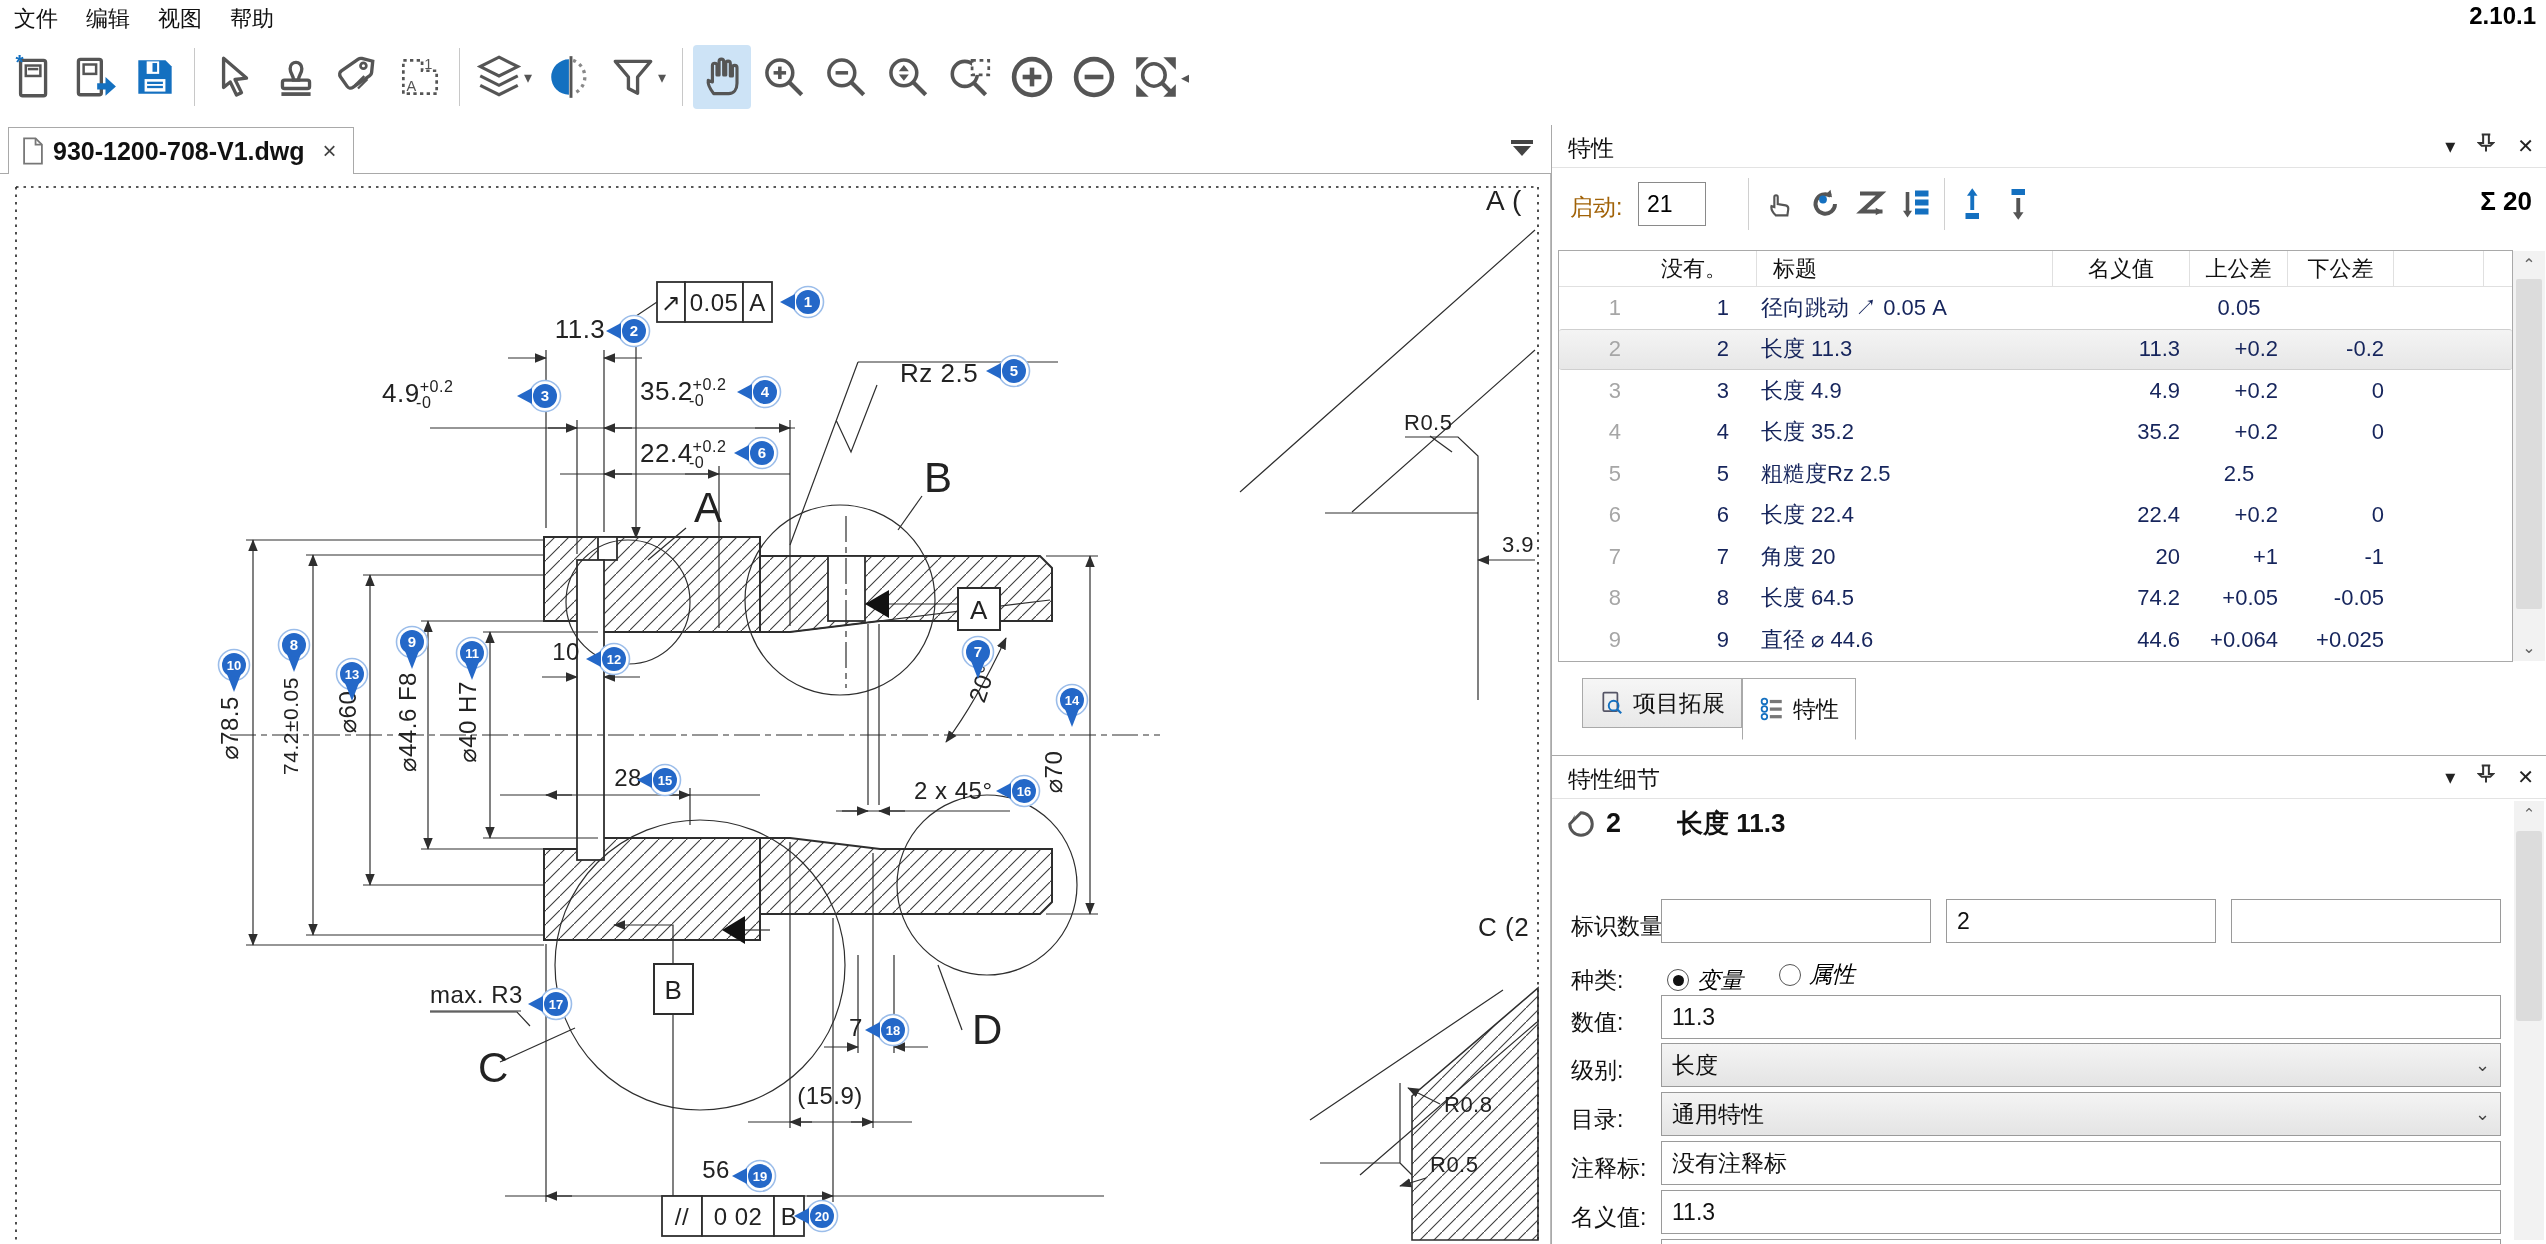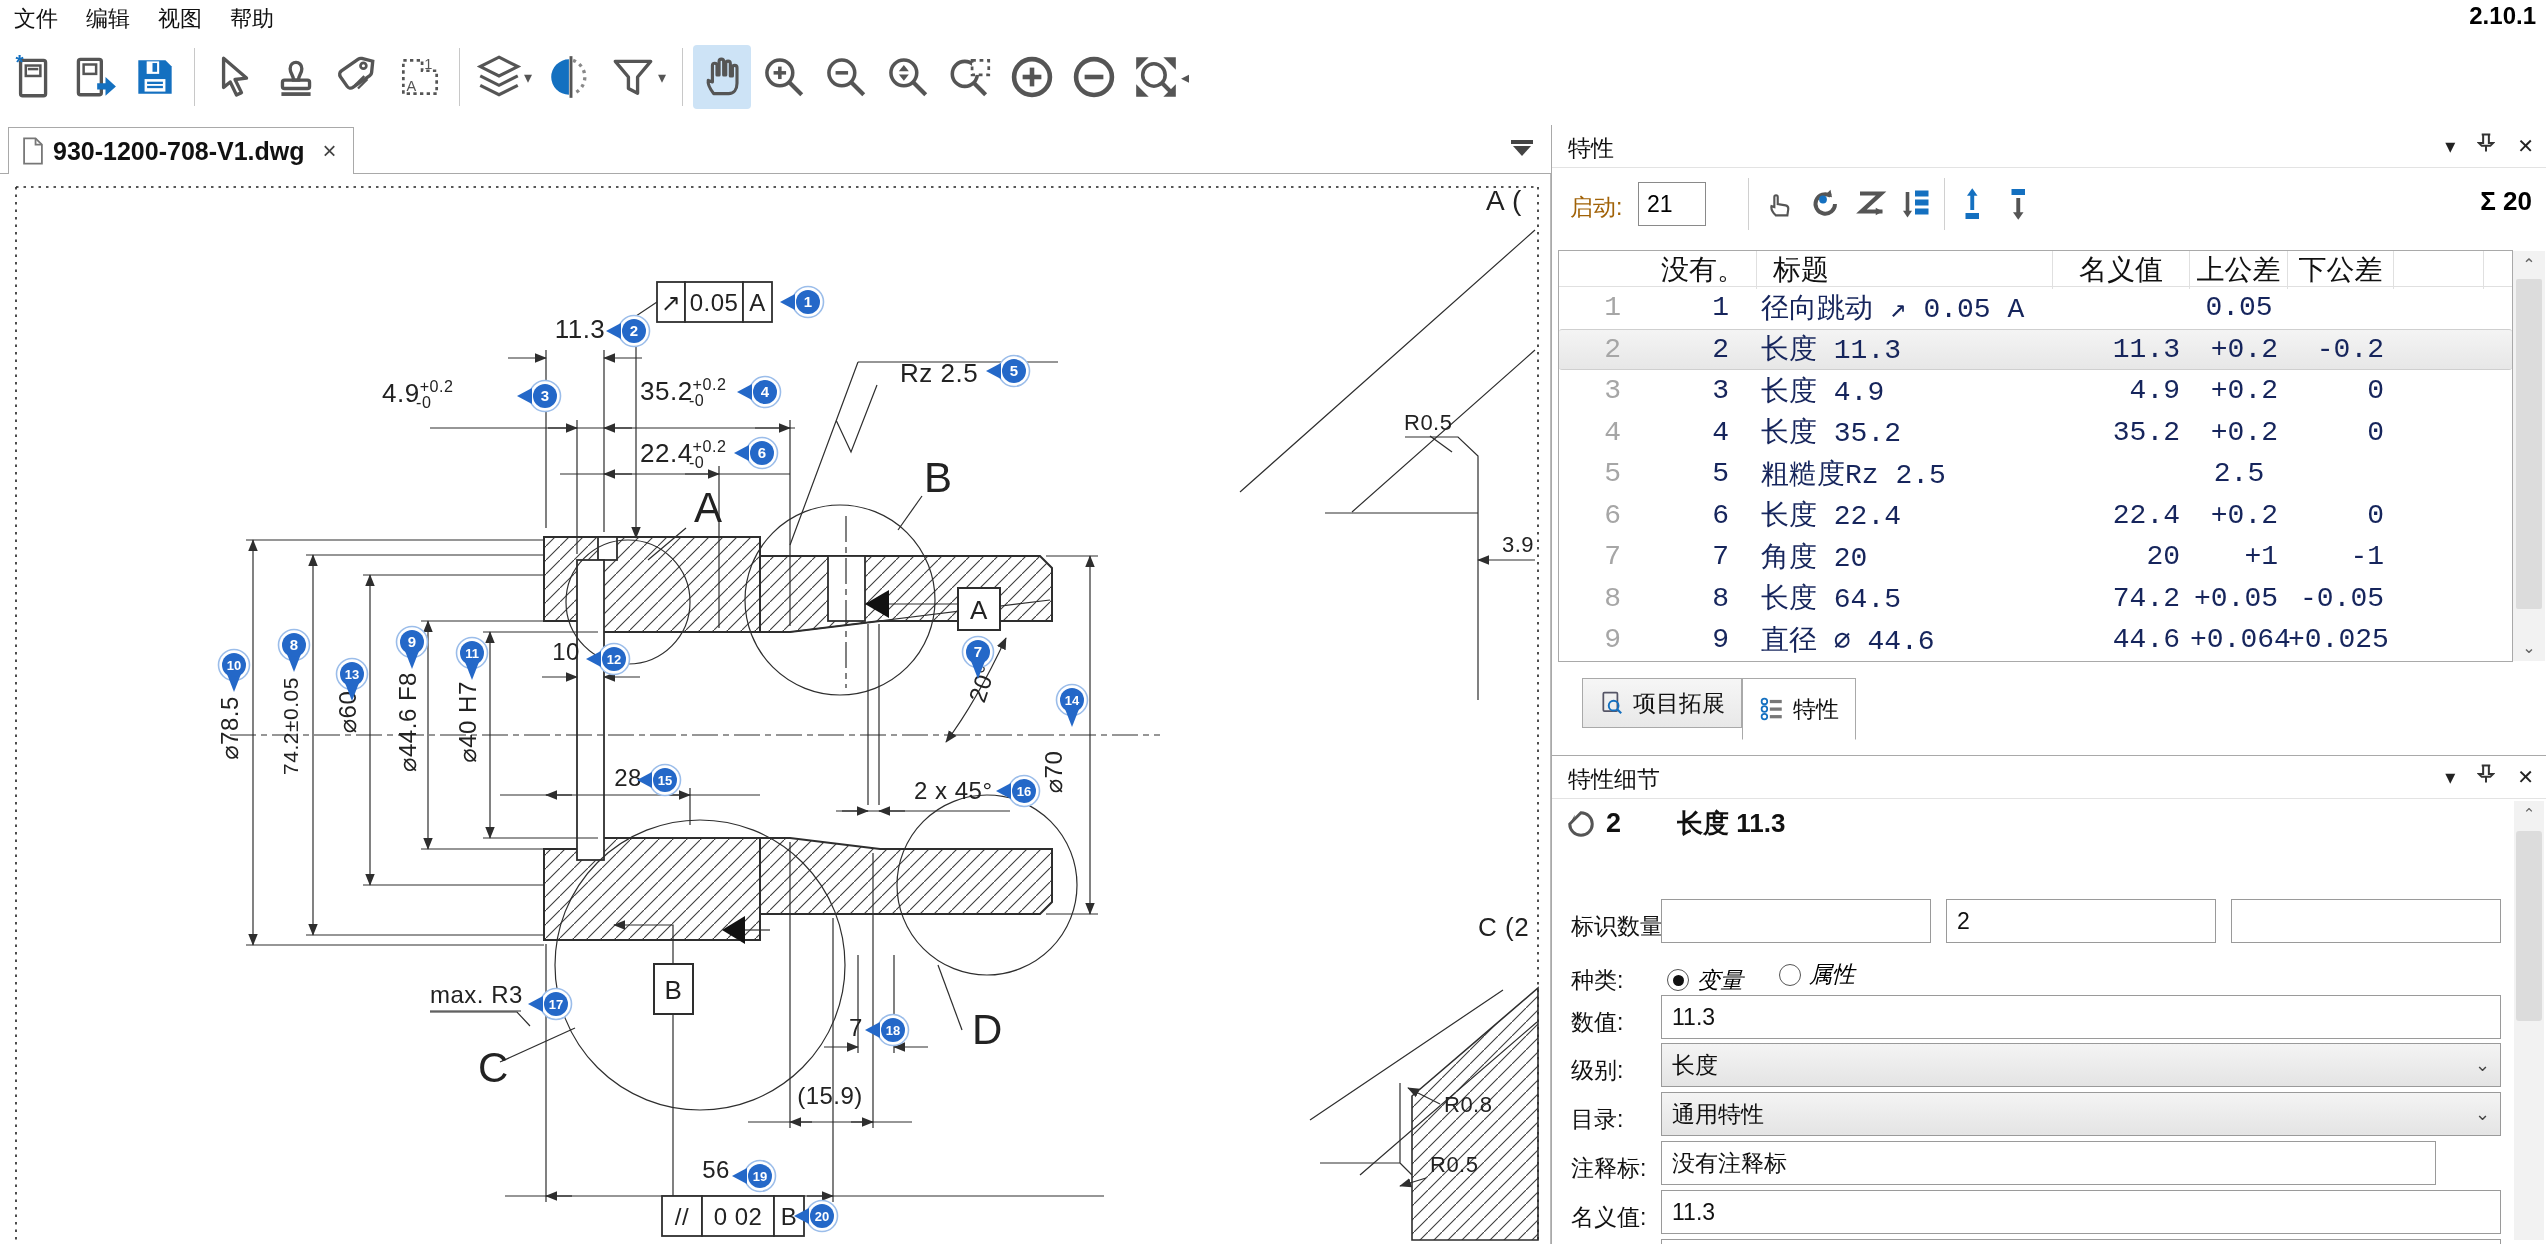--- a/index.html
+++ b/index.html
@@ -49,21 +49,21 @@
   
   #p1toolbar { position:absolute; left:0; top:43px; width:100%; height:81px; }
   #p1toolbar .lbl { position:absolute; left:18px; top:24px; font-size:23px; color:#a16207; }
   #startinput { position:absolute; left:86px; top:14px; width:68px; height:44px; border:1px solid #8a8a8a; font-size:23px; padding:0 8px; font-family:"Liberation Sans",sans-serif; }
   #p1toolbar .sep { position:absolute; top:10px; width:1px; height:52px; background:#d0d0d0; }
   .pticon { position:absolute; top:14px; width:44px; height:44px; display:flex; align-items:center; justify-content:center; }
   #sumlabel { position:absolute; right:14px; top:18px; font-size:26px; font-weight:bold; color:#000; }
 
   
   #ptable { position:absolute; left:6px; top:125px; width:955px; height:412px; border:1px solid #a9a9a9; background:#fff; overflow:hidden; }
-  .trow { display:grid; grid-template-columns:88px 110px 296px 137px 98px 106px 90px; align-items:center; height:41.5px; font-size:28px; color:#16255c;font-family:Liberation Mono, monospace; }
+  .trow { display:grid; grid-template-columns:88px 110px 296px 137px 98px 106px 90px; align-items:center; height:41.5px; font-size:22px; color:#16255c; }
   .trow.thead { height:36px; color:#111; border-bottom:1px solid #e0e0e0; }
   .trow.thead > div { border-right:1px solid #e0e0e0; height:100%; display:flex; align-items:center; }
   .trow.thead > div:first-child { border-right:none; }
   .trow .c-num { color:#a6a6a6; text-align:right; padding-right:26px; }
   .trow .c-no  { text-align:right; padding-right:28px; }
   .trow .c-title { text-align:left; padding-left:4px; }
   .trow .c-r { text-align:right; padding-right:10px; }
   .trow .c-cu { text-align:center; }
   .trow.selected { background:linear-gradient(#f4f4f4,#e7e7e7); border-top:1px solid #cfcfcf; border-bottom:1px solid #cfcfcf; border-radius:3px; }
   #tscroll { position:absolute; right:1px; top:126px; width:32px; height:410px; background:#f2f2f2; }
@@ -757,21 +757,21 @@
         <div class="frow" style="top: 251px;">
           <span class="flabel">级别:</span>
           <div class="finput fselect" style="width:840px;top:-4px">长度<span class="chev">⌄</span></div>
         </div>
         <div class="frow" style="top: 300px;">
           <span class="flabel">目录:</span>
           <div class="finput fselect" style="width:840px;top:-4px">通用特性<span class="chev">⌄</span></div>
         </div>
         <div class="frow" style="top: 349px;">
           <span class="flabel">注释标:</span>
-          <div class="finput" style="width:775px;top:-4px">没有注释标</div>
+          <div class="finput" style="width:840px;top:-4px">没有注释标</div>
         </div>
         <div class="frow" style="top: 398px;">
           <span class="flabel">名义值:</span>
           <div class="finput" style="width:840px;top:-4px">11.3</div>
         </div>
         <div class="frow" style="top: 447px;">
           <div class="finput" style="width:840px;top:-4px">0.2</div>
         </div>
       </div>
     <div id="p2scroll">

